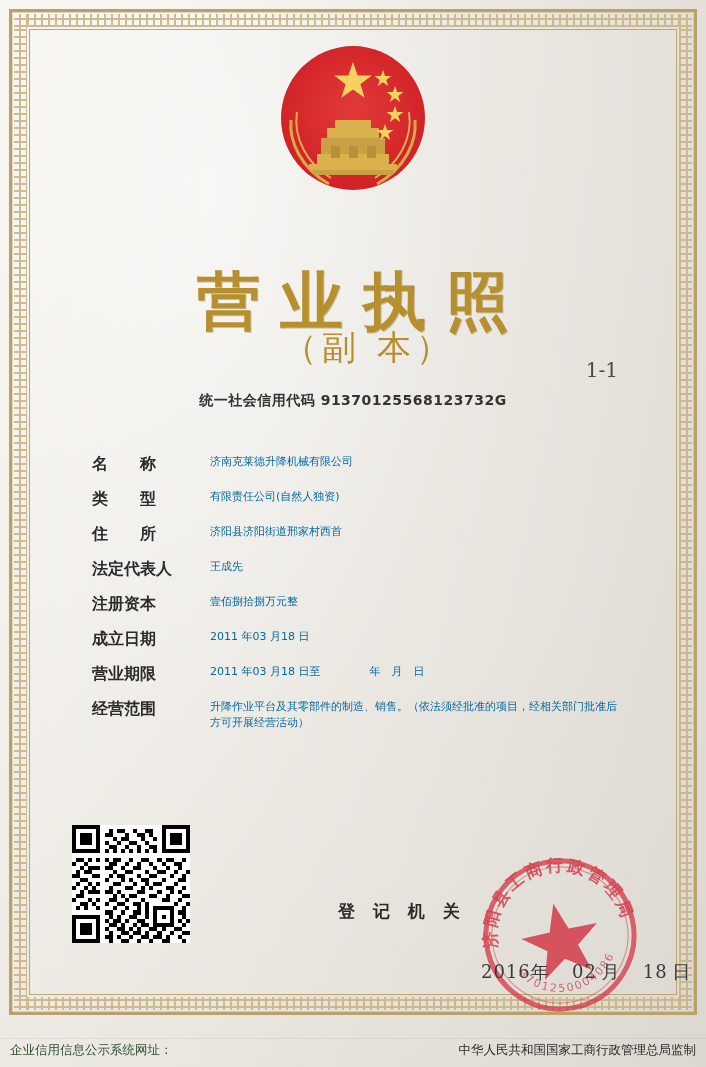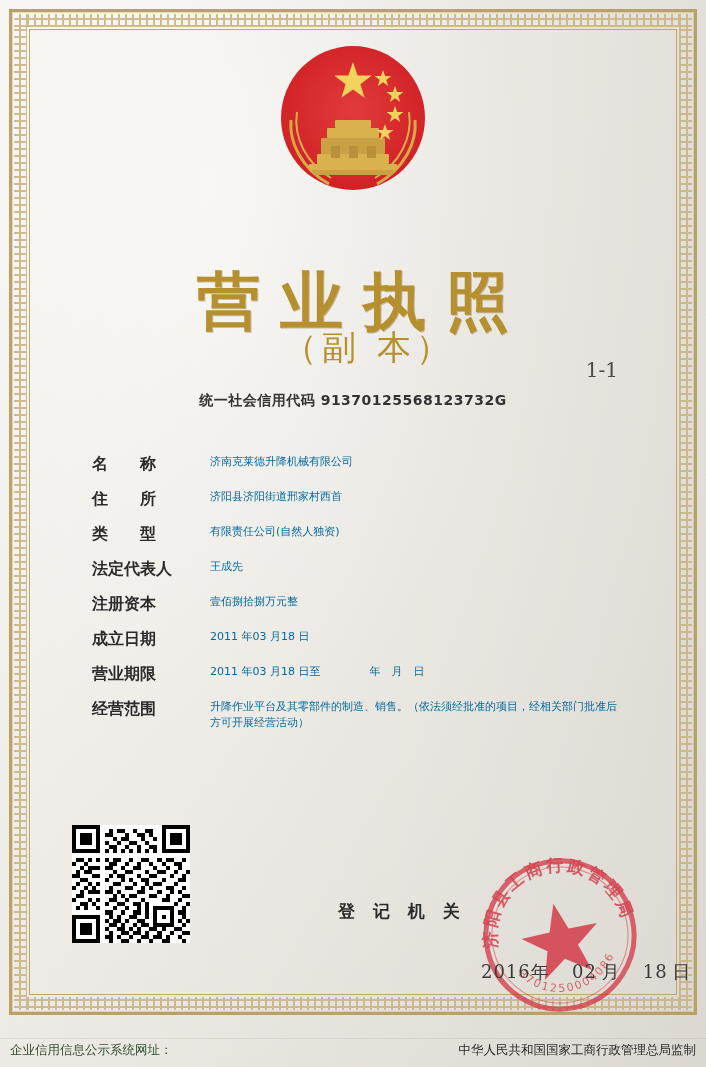--- a/index.html
+++ b/index.html
@@ -300,26 +300,26 @@
     <span>统一社会信用代码</span>
     <span class="num">91370125568123732G</span>
   </div>
 
   <div class="fields">
     <div class="row">
       <div class="label">名　　称</div>
       <div class="value">济南克莱德升降机械有限公司</div>
     </div>
     <div class="row">
+      <div class="label">类　　型</div>
+      <div class="value">有限责任公司(自然人独资)</div>
+    </div>
+    <div class="row">
       <div class="label">住　　所</div>
       <div class="value">济阳县济阳街道邢家村西首</div>
-    </div>
-    <div class="row">
-      <div class="label">类　　型</div>
-      <div class="value">有限责任公司(自然人独资)</div>
     </div>
     <div class="row">
       <div class="label tight">法定代表人</div>
       <div class="value">王成先</div>
     </div>
     <div class="row">
       <div class="label tight">注册资本</div>
       <div class="value">壹佰捌拾捌万元整</div>
     </div>
     <div class="row">

